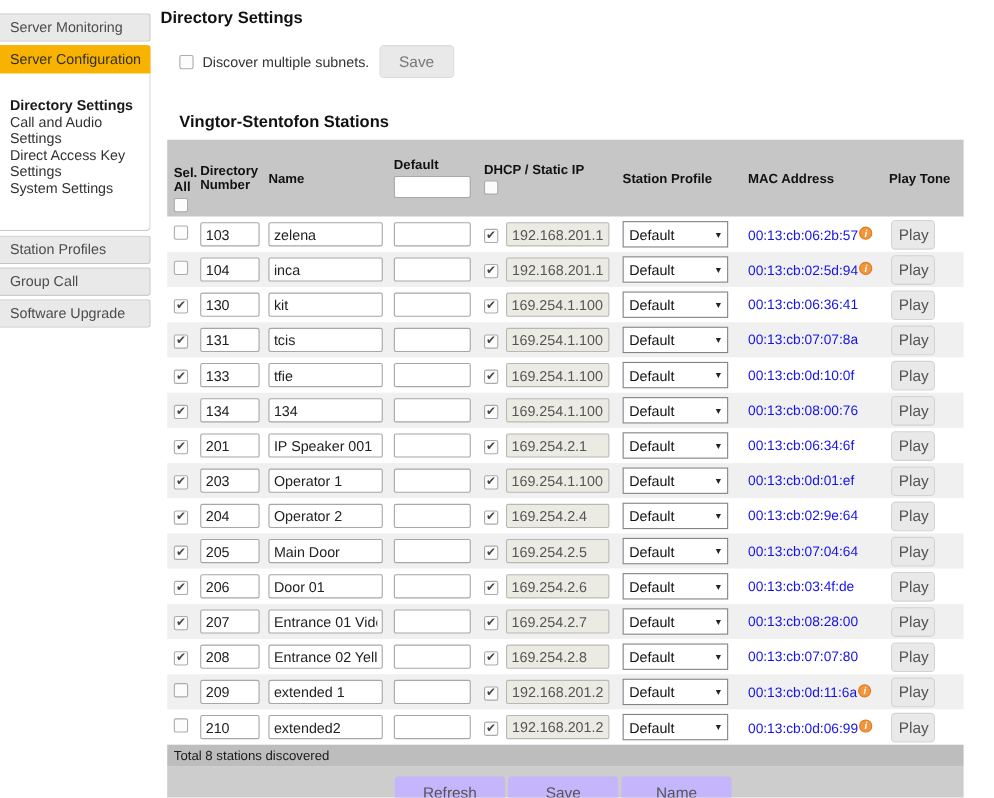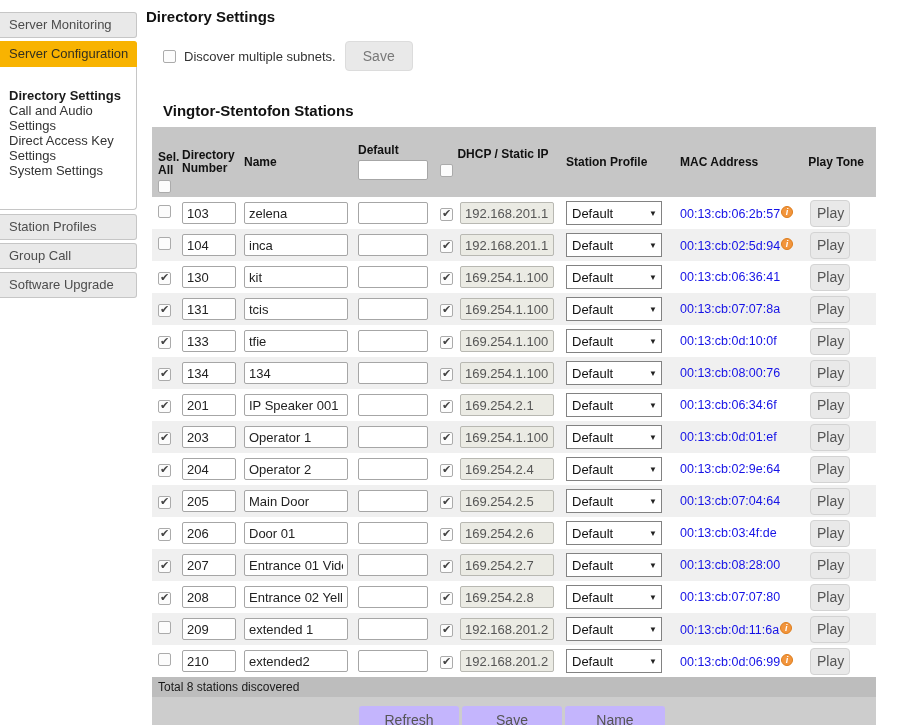--- a/index.html
+++ b/index.html
@@ -52,21 +52,21 @@
   .grid-row {
     display:grid;
     grid-template-columns:28px 64px 114px 82px 18px 108px 106px 128px 76px;
     align-items:center;
   }
   .thead { background:#C6C6C6; min-height:56px; align-items:center; padding:4px 0; }
   .th { font-size:12px; font-weight:bold; color:#111; line-height:13px; }
   .th-sel { padding-left:6px;margin-top:20px; }
   .th-stack { display:flex; flex-direction:column; gap:3px; }
   .th-number { padding-left:2px; }
-  .th-dhcp { grid-column:span 2;text-align:center; }
+  .th-dhcp { grid-column:span 2; }
   .th-mac { padding-left:8px; }
   .th-play { text-align:right; padding-right:12px; }
   .hdr-pwd-input { width:70px; height:20px; border:1px solid #A6A6A6; border-radius:2px; background:#fff; font-size:12px; padding:0 3px; }
 
   .rows .grid-row { height:32px; background:#fff; }
   .rows .grid-row:nth-child(even) { background:#F0F0F0; }
 
   .cell-sel { padding-left:6px; }
   .txt {
     height:22px; border:1px solid #A6A6A6; border-radius:2px; background:#fff;

